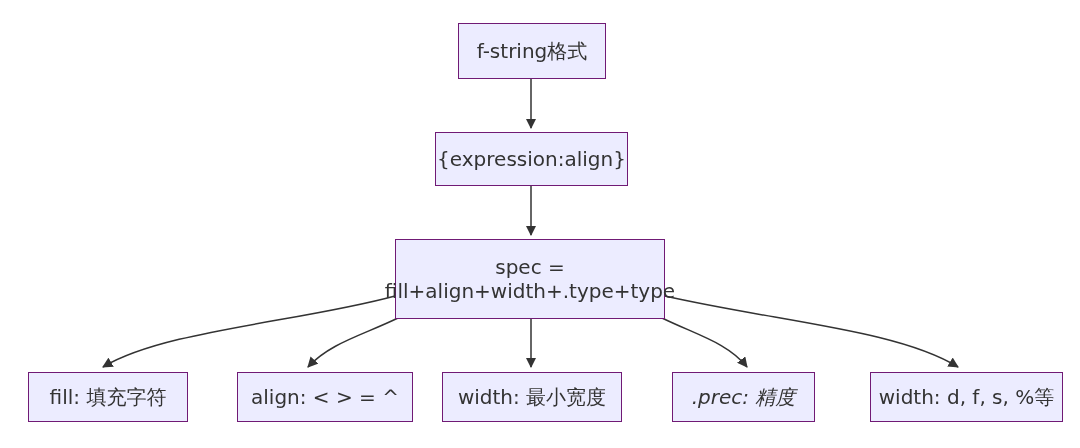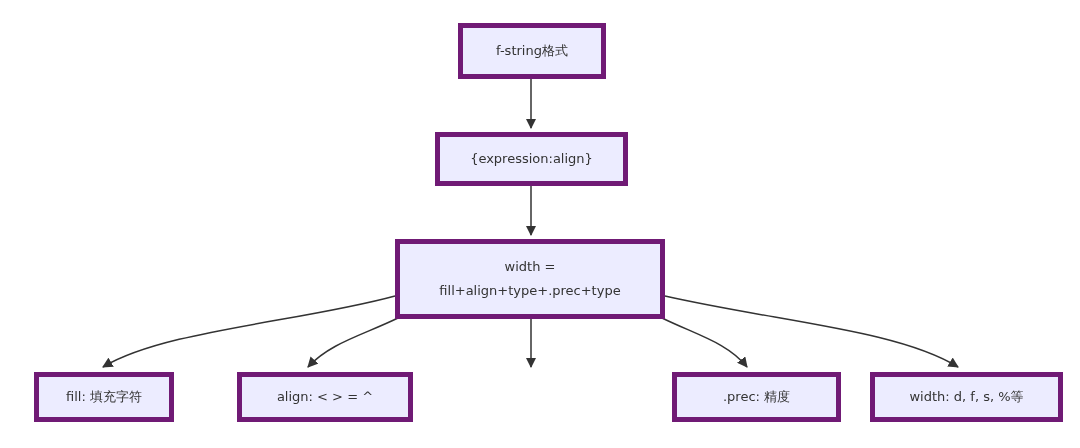--- a/index.html
+++ b/index.html
@@ -22,35 +22,35 @@
     width: 1080px;
     height: 448px;
   }
   .node {
     position: absolute;
     display: flex;
     flex-direction: column;
     align-items: center;
     justify-content: center;
     background: #ECECFF;
-    border: 5px solid #701a75;
+    border: 1px solid #701a75;
     color: #333333;
-    font-size: 13px;
+    font-size: 20px;
     line-height: 24px;
     text-align: center;
     box-sizing: border-box;
     white-space: nowrap;
   }
   .node-root       { left: 458px; top: 23px;  width: 148px; height: 56px; }
   .node-expression { left: 435px; top: 132px; width: 193px; height: 54px; }
   .node-spec       { left: 395px; top: 239px; width: 270px; height: 80px; }
-  .node-fill       { left: 34px;  top: 372px; width: 140px; height: 50px; }
+  .node-fill       { left: 28px;  top: 372px; width: 160px; height: 50px; }
   .node-align      { left: 230px; top: 372px; width: 176px; height: 50px; margin-left: 7px; }
   .node-width      { left: 442px; top: 372px; width: 180px; height: 50px; }
-  .node-prec       { left: 672px; top: 372px; width: 169px; height: 50px; }
+  .node-prec       { left: 672px; top: 372px; width: 143px; height: 50px; font-style: italic; }
   .node-type       { left: 870px; top: 372px; width: 193px; height: 50px; }
 </style>
 </head>
 <body>
 
 <div class="canvas">
 
   <svg class="edges-layer" width="1080" height="448" viewBox="0 0 1080 448" xmlns="http://www.w3.org/2000/svg" aria-hidden="true">
     <defs>
       <marker id="arrowhead" viewBox="0 0 10 10" refX="9" refY="5" markerWidth="7" markerHeight="7" orient="auto-start-reverse">
@@ -70,32 +70,35 @@
 
   <div class="node node-root">
     <span>f-string格式</span>
   </div>
 
   <div class="node node-expression">
     <span>{expression:align}</span>
   </div>
 
   <div class="node node-spec">
-    <span>width =</span>
-    <span>fill+align+type+.prec+type</span>
+    <span>spec =</span>
+    <span>fill+align+width+.type+type</span>
   </div>
 
   <div class="node node-fill">
     <span>fill: 填充字符</span>
   </div>
 
   <div class="node node-align">
     <span>align: &lt; &gt; = ^</span>
   </div>
 
+  <div class="node node-width">
+    <span>width: 最小宽度</span>
+  </div>
 
   <div class="node node-prec">
     <span>.prec: 精度</span>
   </div>
 
   <div class="node node-type">
     <span>width: d, f, s, %等</span>
   </div>
 
 </div>

